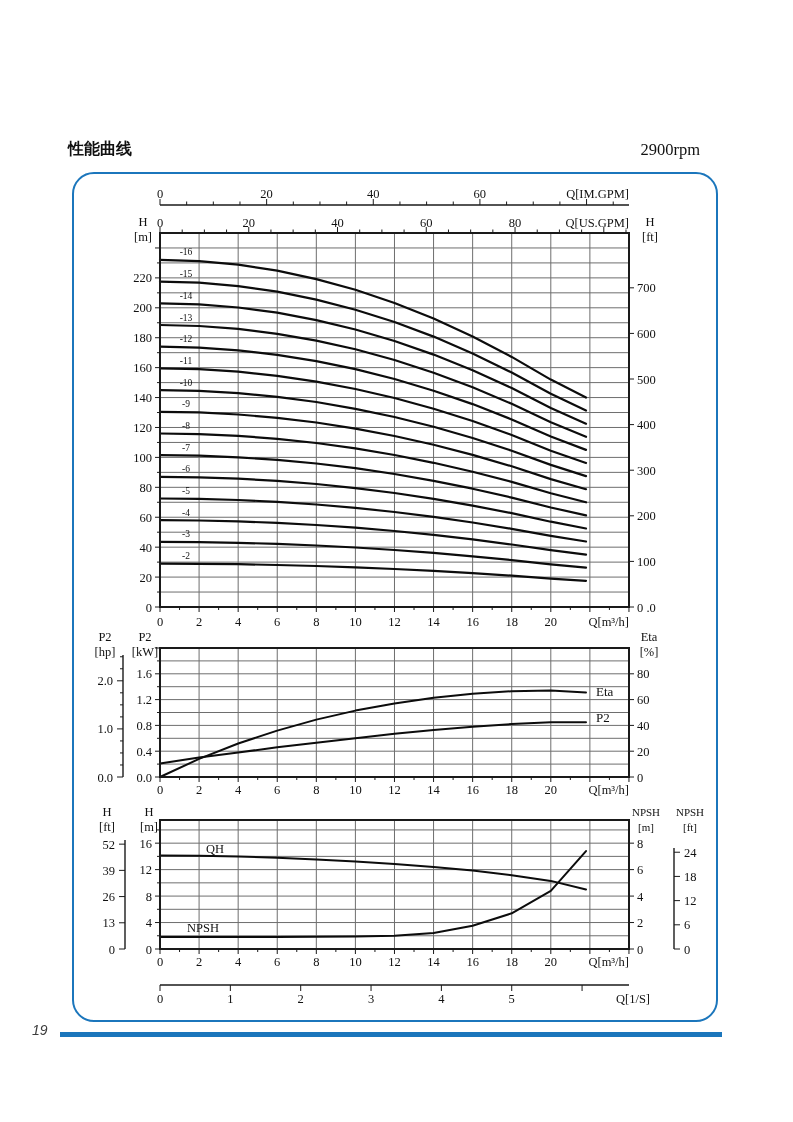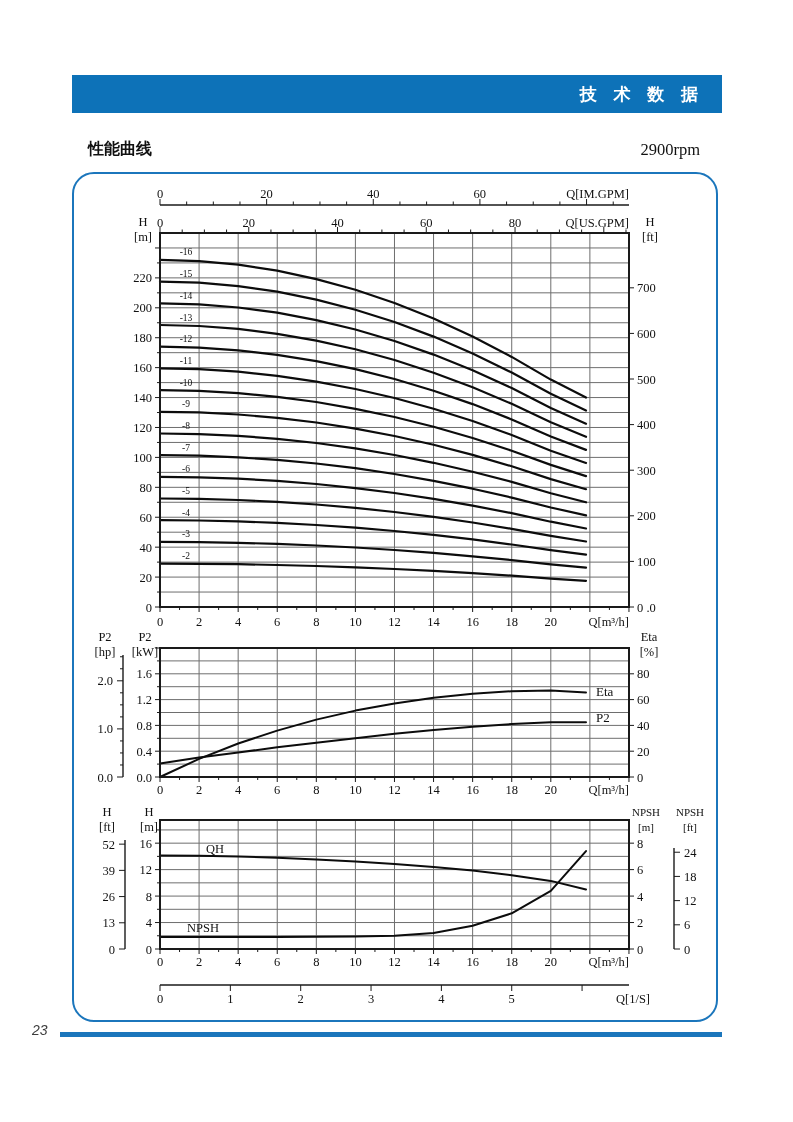--- a/index.html
+++ b/index.html
@@ -2,42 +2,39 @@
 <html><head>
 <meta charset="utf-8">
 <style>
   html,body{margin:0;padding:0;background:#ffffff;}
   .page{position:relative;width:793px;height:1122px;background:#fff;overflow:hidden;
         font-family:"Liberation Serif","DejaVu Serif",serif;}
   .hdr-bar{position:absolute;left:72px;top:75px;width:650px;height:38px;background:#0d72b8;
            display:flex;align-items:center;justify-content:flex-end;}
   .hdr-bar span{color:#ffffff;font-family:"Liberation Sans","DejaVu Sans",sans-serif;
                 font-weight:bold;font-size:17px;letter-spacing:6px;padding-right:18px;}
-  .sec-title{position:absolute;left:88px;top:139px;font-family:Liberation Mono, monospace;
+  .sec-title{position:absolute;left:68px;top:139px;font-family:Liberation Mono, monospace;
              font-weight:bold;font-size:16px;color:#111;}
   .rpm{position:absolute;top:140px;right:93px;font-size:16.5px;color:#111;}
   .curve-box{position:absolute;left:72px;top:172px;width:642px;height:846px;
              border:2.5px solid #1b76bc;border-radius:22px;background:#fff;}
   .model-box{position:absolute;left:505px;top:233px;width:124px;height:44px;background:#fff;
              border:1.8px solid #2a2a2a;display:flex;align-items:center;justify-content:center;
              font-size:19.5px;color:#111;z-index:5;}
   .pageno{position:absolute;left:32px;top:1022px;font-family:"Liberation Sans","DejaVu Sans",sans-serif;
           font-style:italic;font-size:14px;color:#3c3c3c;}
   .foot-rule{position:absolute;left:60px;top:1032px;width:662px;height:5px;background:#1b76bc;}
   svg#charts{position:absolute;left:0;top:0;}
   svg#charts text{font-family:"Liberation Serif","DejaVu Serif",serif;fill:#111;}
 </style>
 </head>
 <body>
 
 <div class="page">
 
-  <div class="hdr-bar">
-    <span>技 术 数 据</span>
-  </div>
 
   <div class="sec-title">性能曲线</div>
   <div class="rpm">2900rpm</div>
 
   <div class="curve-box"></div>
 
   <svg id="charts" width="793" height="1122" viewBox="0 0 793 1122">
       <g>
         <line x1="160" y1="592.04" x2="629" y2="592.04" stroke="#6e6e6e" stroke-width="1"></line>
         <line x1="160" y1="577.08" x2="629" y2="577.08" stroke="#6e6e6e" stroke-width="1"></line>
@@ -493,15 +490,15 @@
         <text x="371.03200000000004" y="1003" font-size="12.5" text-anchor="middle">3</text>
         <text x="441.376" y="1003" font-size="12.5" text-anchor="middle">4</text>
         <text x="511.71999999999997" y="1003" font-size="12.5" text-anchor="middle">5</text>
         <text x="650" y="1003" font-size="12.5" text-anchor="end">Q[1/S]</text>
         <text x="215" y="853" font-size="12.5" text-anchor="middle">QH</text>
         <text x="203" y="932" font-size="12.5" text-anchor="middle">NPSH</text>
       </g>
     </svg>
 
 
-  <div class="pageno">23</div>
+  <div class="pageno">19</div>
   <div class="foot-rule"></div>
 </div>
 
 </body></html>

